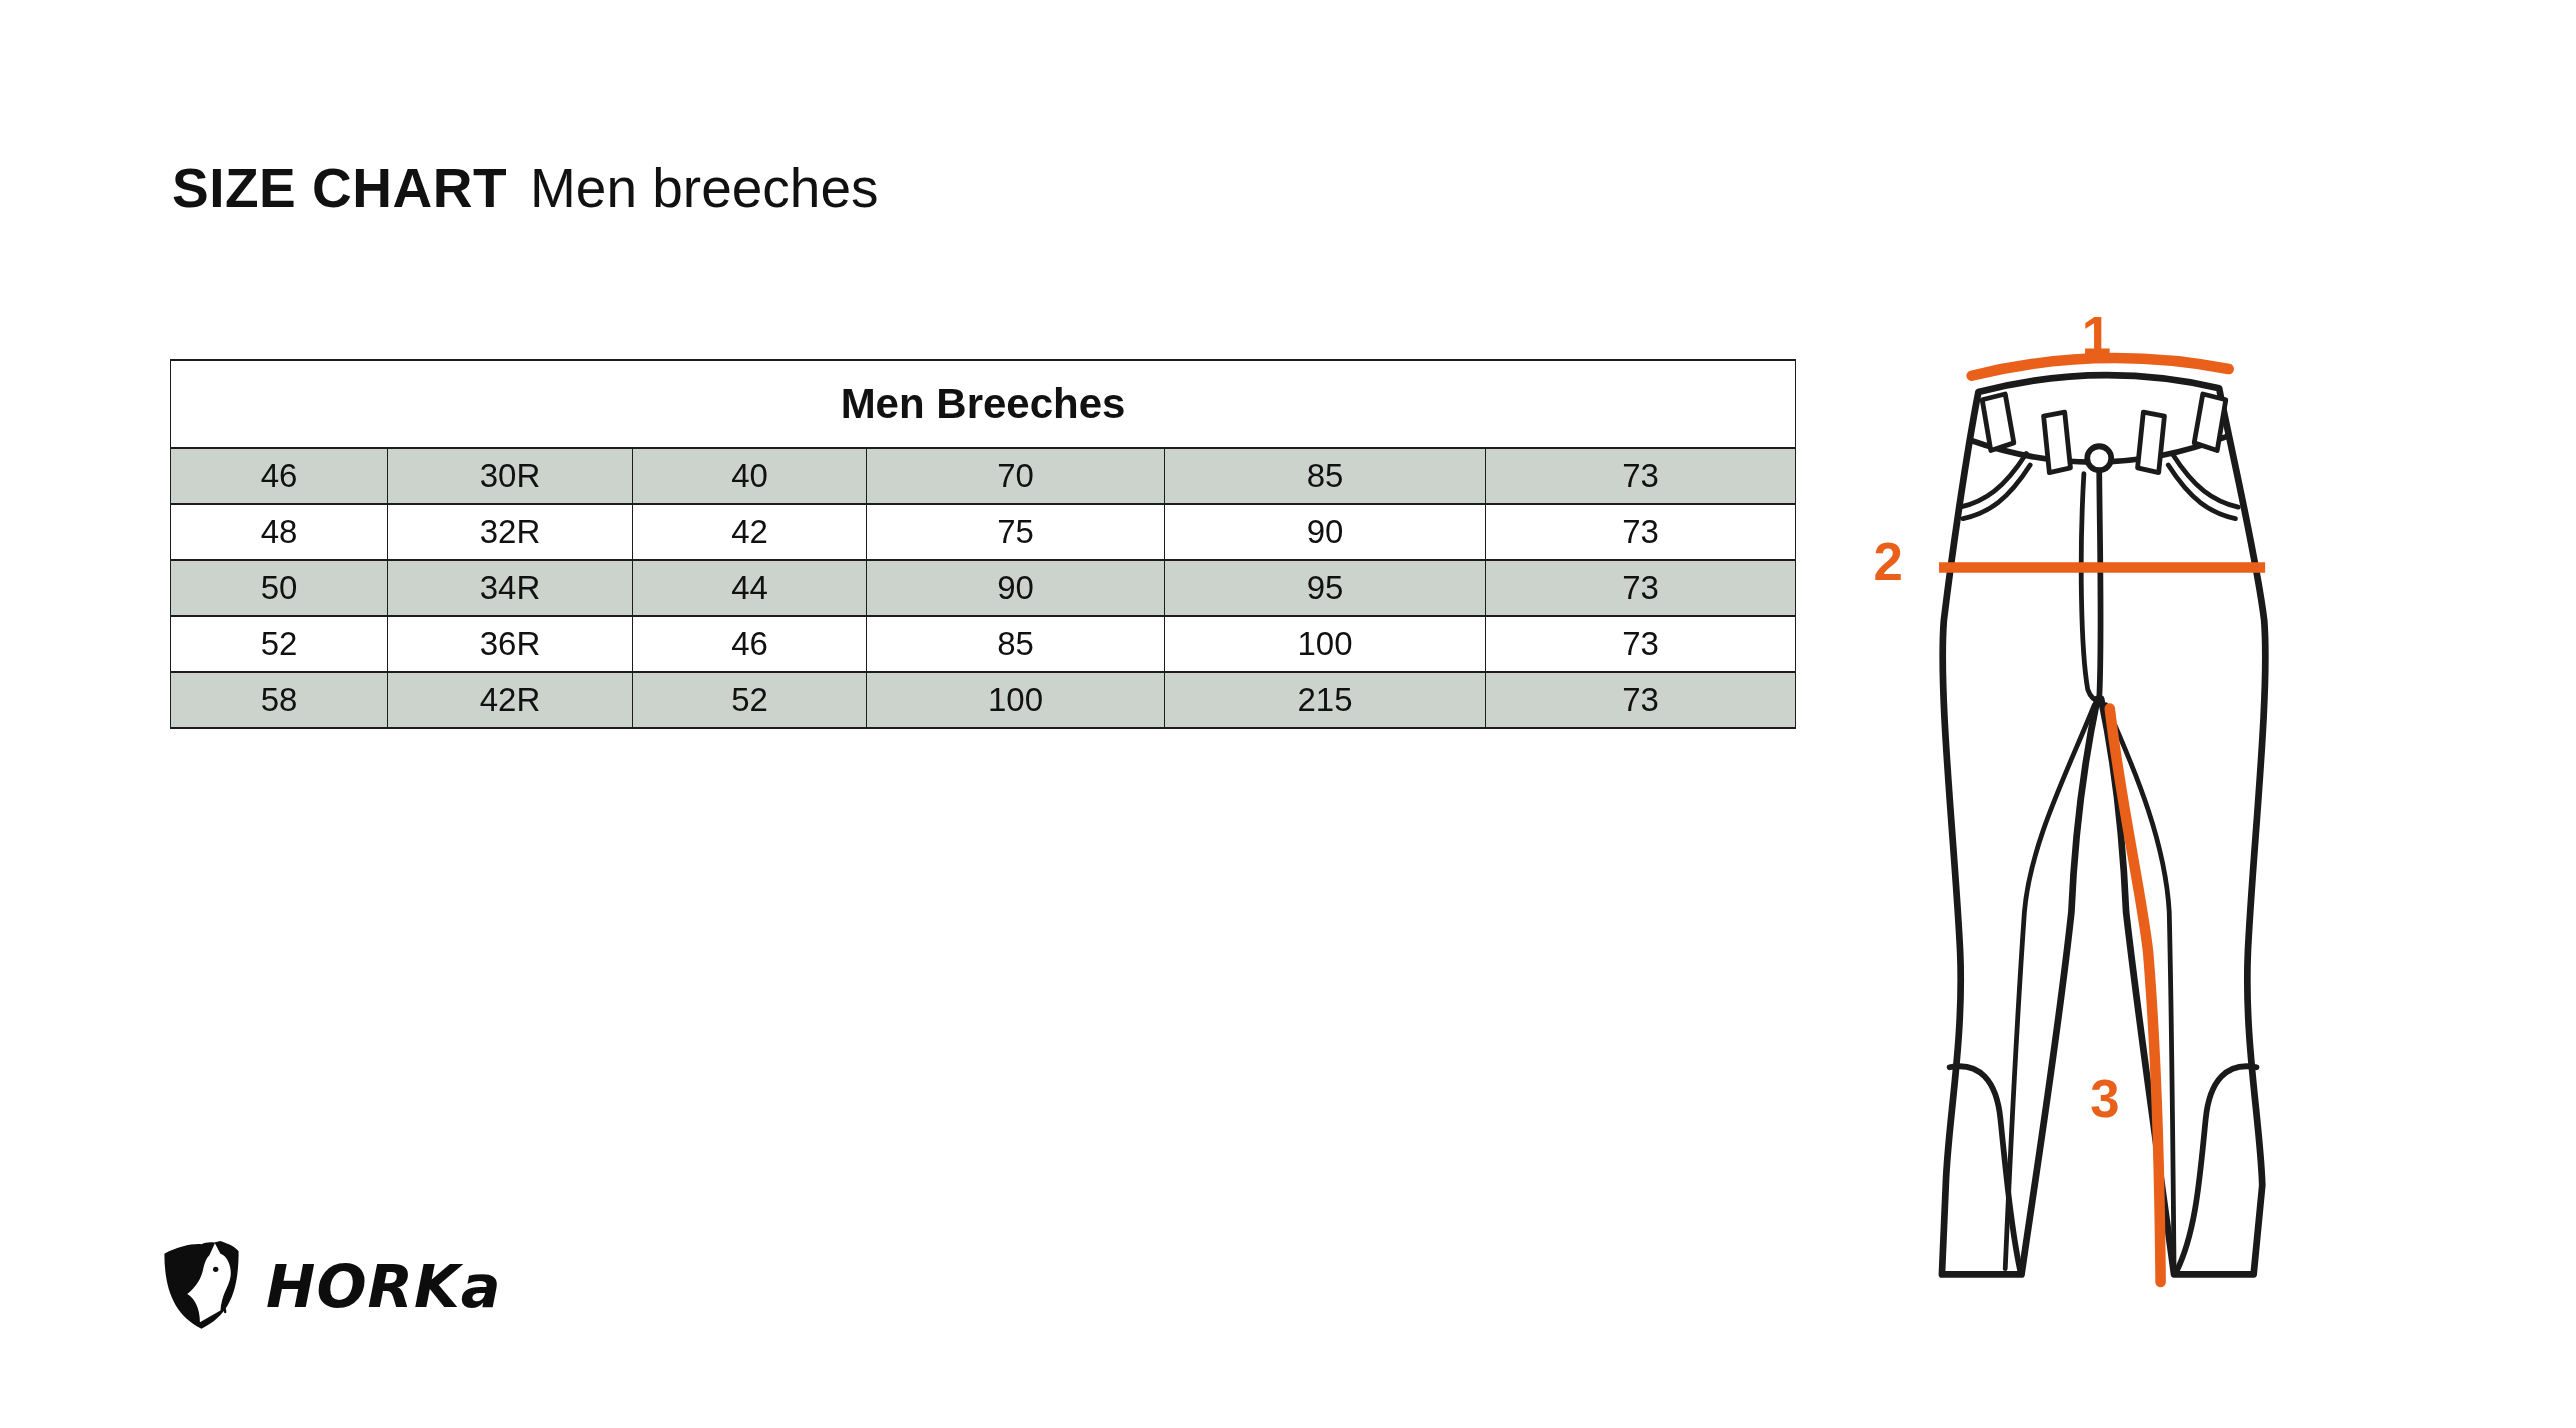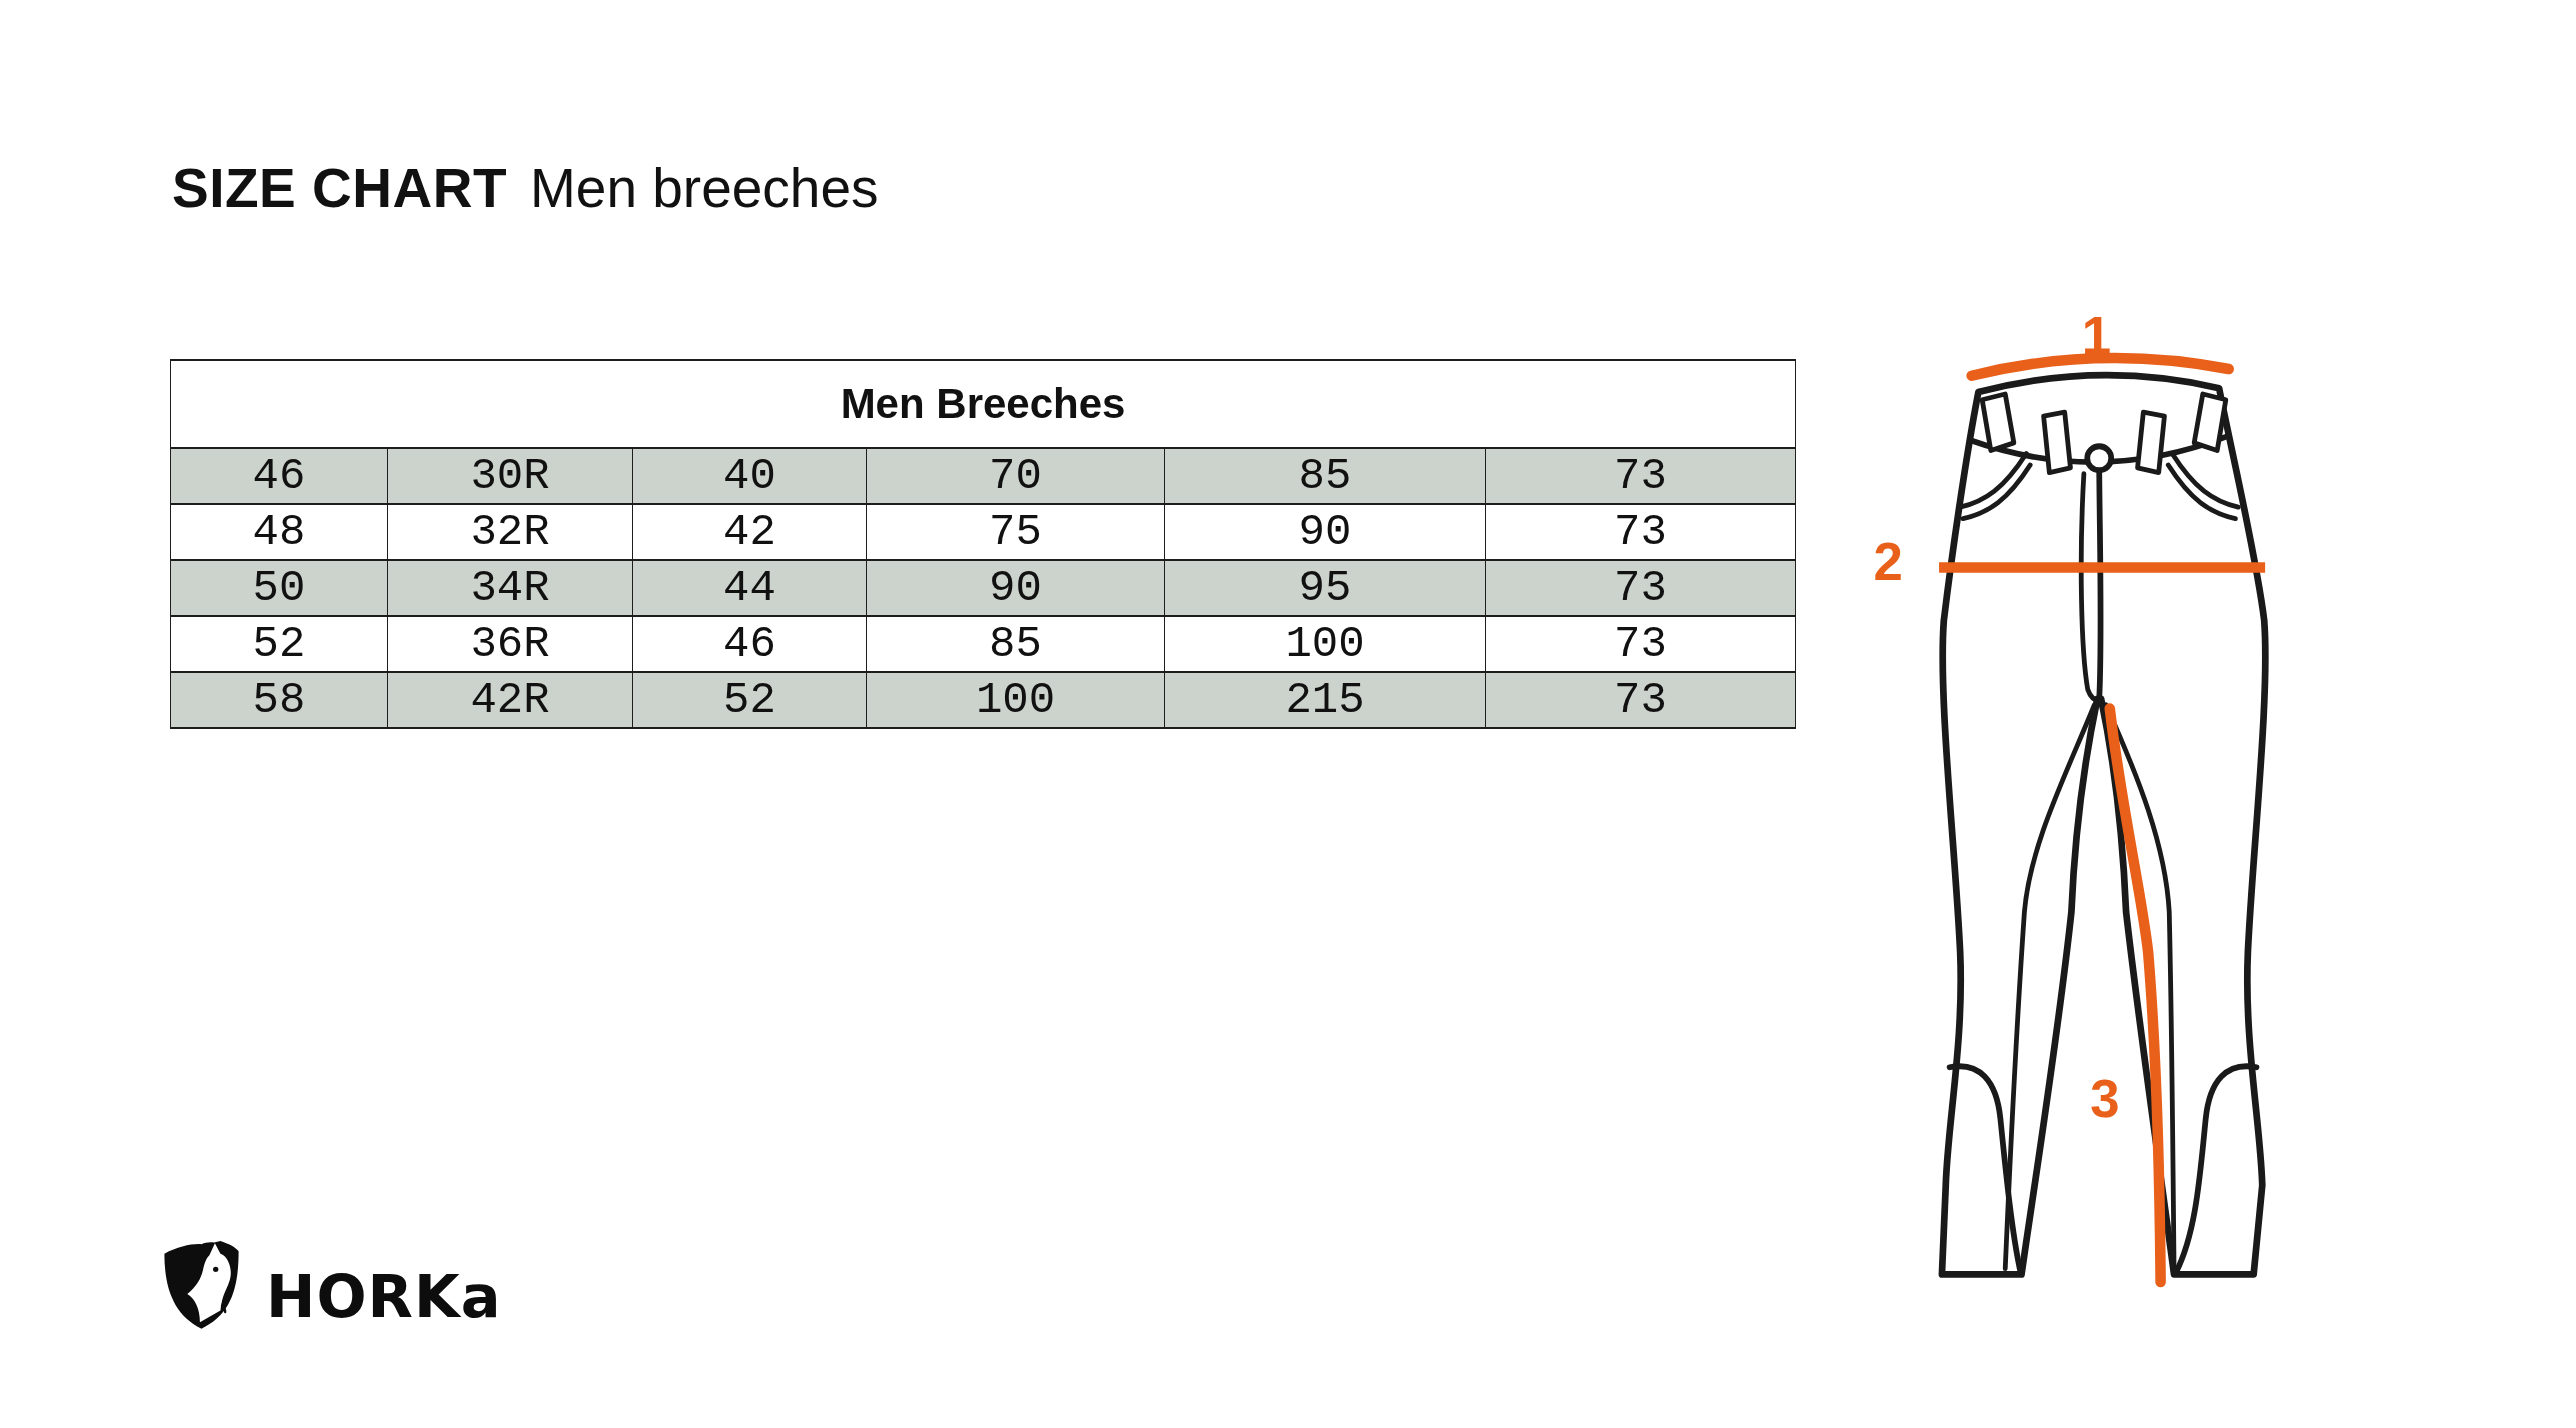--- a/index.html
+++ b/index.html
@@ -29,34 +29,34 @@
     border-collapse:collapse;table-layout:fixed;
     text-align:center;
   }
   .size-table th,.size-table td{
     border:1.9px solid #1d1d1d;
     border-top-width:2.9px;border-bottom-width:2.9px;
     padding:0;
   }
   .caption-cell{height:86px;font-size:42px;font-weight:700;background:#ffffff;}
   .head-row th{height:70px;background:var(--header-bg);color:#ffffff;font-size:30px;font-weight:700;}
-  .size-table tbody td{height:54px;font-size:44px;font-weight:400;background:#ffffff;font-family:Liberation Mono, monospace;}
+  .size-table tbody td{height:54px;font-size:33px;font-weight:400;background:#ffffff;}
   .size-table tbody tr:nth-child(odd) td{background:var(--row-shade);}
   
   .diagram{position:absolute;left:1842px;top:269px;width:422px;height:1046px;}
   .ink-stroke{stroke:#1a1a1a;fill:none;}
   .accent-stroke{stroke:var(--accent);fill:none;}
   .accent-num{
     fill:var(--accent);
     font-family:"Liberation Sans",sans-serif;
     font-size:55px;font-weight:bold;
     text-anchor:middle;
   }
   
-  .logo{position:absolute;left:134px;top:1241px;display:flex;align-items:flex-end;}
+  .logo{position:absolute;left:134px;top:1241px;display:flex;align-items:center;font-style:italic;}
   .logo-text{
     font-family:"DejaVu Sans","Liberation Sans",sans-serif;
     font-weight:bold;font-size:59px;letter-spacing:1px;color:#0d0d0d;
     margin-left:25px;
   }
 </style>
 </head>
 <body>
 
 <div class="page">

